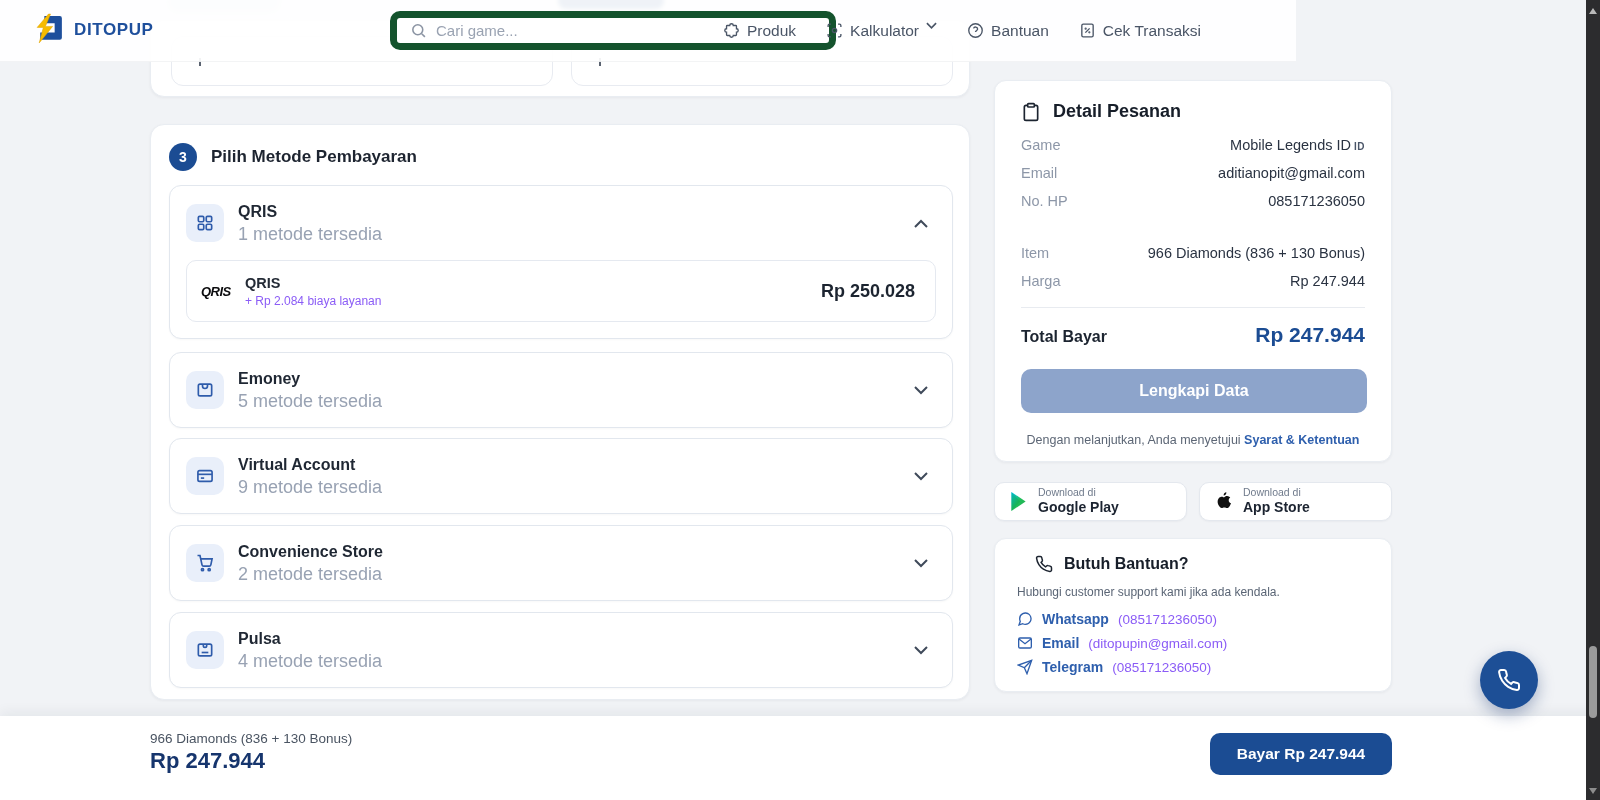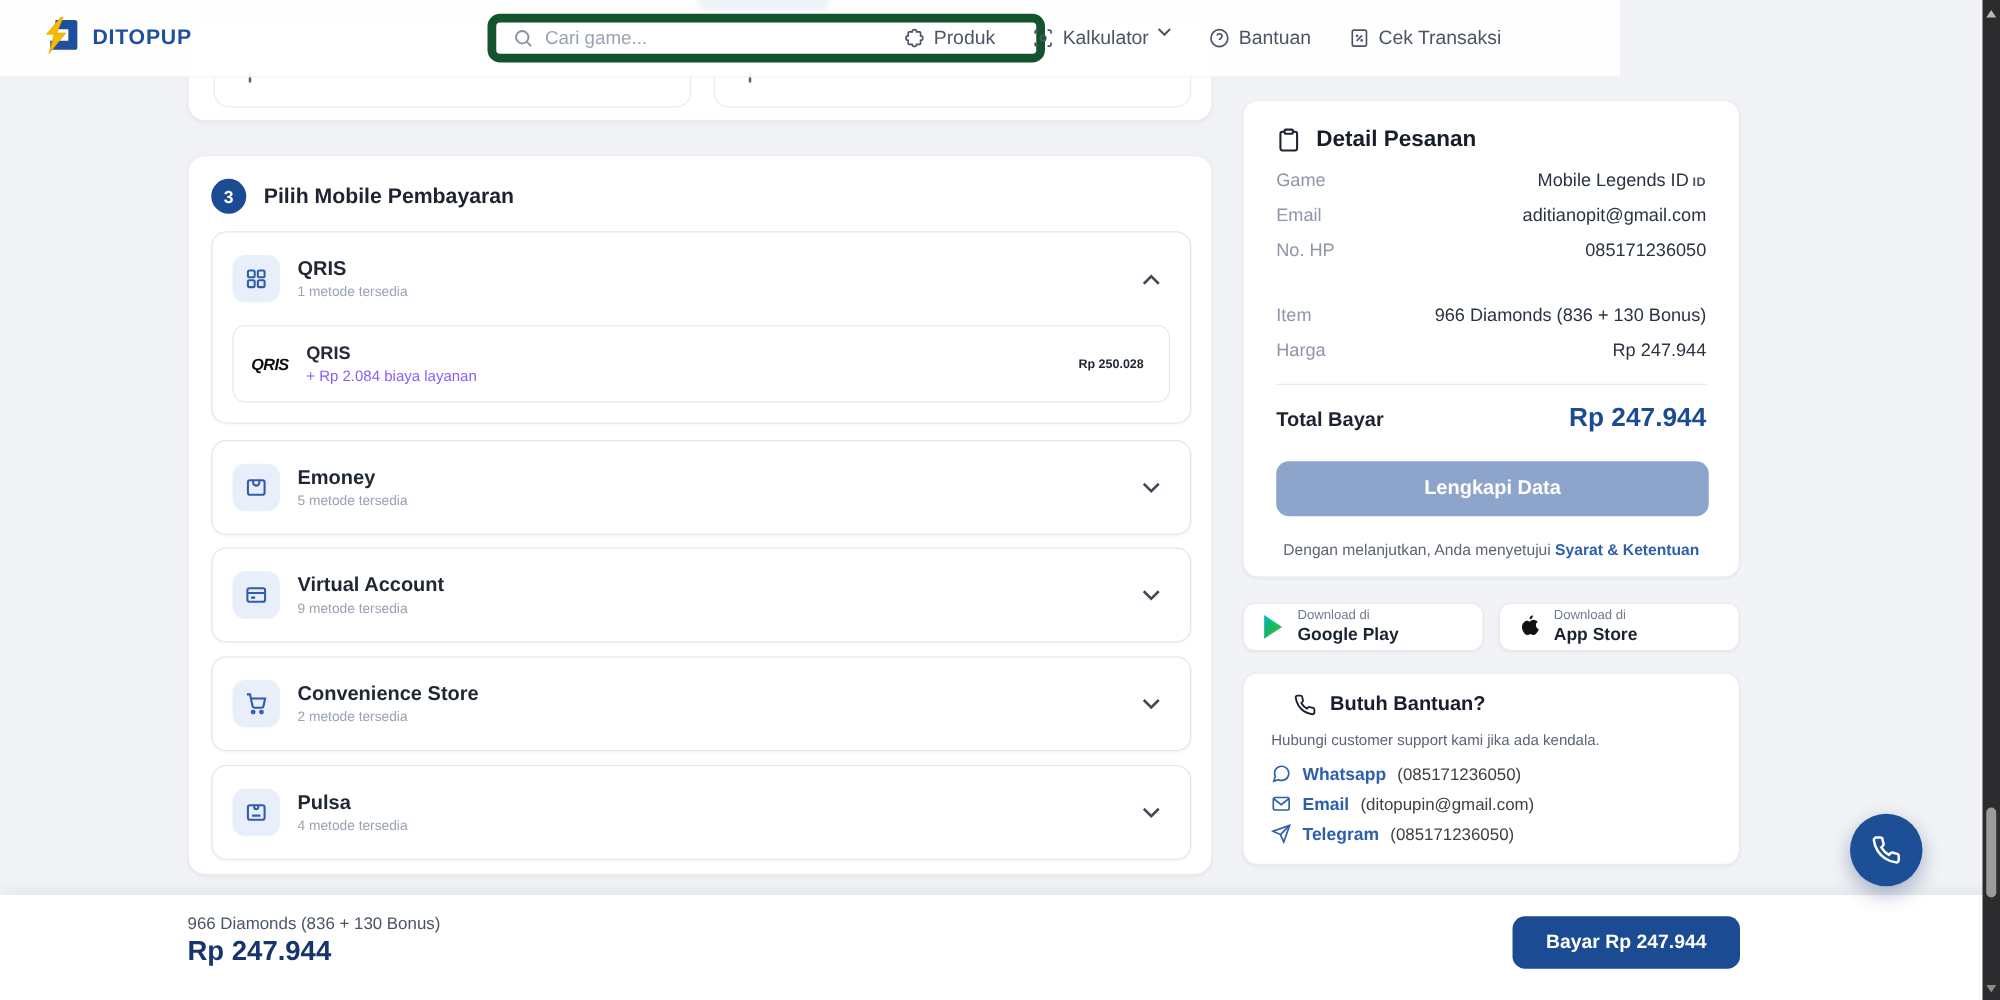--- a/index.html
+++ b/index.html
@@ -29,28 +29,28 @@
   
   .main-card { position:absolute; left:150px; top:124px; width:820px; height:576px; background:#fff; border:1px solid #e9edf2; border-radius:14px; box-shadow:0 1px 3px rgba(16,24,40,.05); z-index:2; }
   .step-row { position:absolute; left:18px; top:18px; display:flex; align-items:center; gap:14px; }
   .step-badge { width:28px; height:28px; border-radius:50%; background:#1b4c93; color:#fff; font-size:14px; font-weight:700; display:flex; align-items:center; justify-content:center; }
   .step-title { font-size:17px; font-weight:700; color:#1d2430; }
 
   .pay-group { position:absolute; left:18px; width:784px; border:1px solid #e2e7ee; border-radius:12px; background:#fff; box-shadow:0 1px 2px rgba(16,24,40,.03); }
   .pg-head { height:74px; display:flex; align-items:center; padding:0 24px 0 16px; cursor:pointer; }
   .pg-tile { width:38px; height:38px; border-radius:10px; background:#e9effa; display:flex; align-items:center; justify-content:center; margin-right:14px; flex:none; }
   .pg-name { font-size:16px; font-weight:700; color:#1f2733; line-height:1.25; }
-  .pg-sub { font-size:11px; color:#98a2b3; margin-top:2px; }
+  .pg-sub { font-size:18px; color:#98a2b3; margin-top:2px; }
   .pg-chevron { margin-left:auto; display:flex; }
 
   .pg-option { margin:0 16px 16px 16px; height:62px; border:1px solid #e5e9f0; border-radius:10px; display:flex; align-items:center; padding:0 20px 0 14px; cursor:pointer; }
   .qris-logo { width:44px; font-size:13px; font-weight:800; font-style:italic; letter-spacing:-0.5px; color:#0c0c0e; }
   .opt-name { font-size:14.5px; font-weight:600; color:#242b36; }
   .opt-fee { font-size:12px; color:#8b5cf6; margin-top:3px; }
-  .opt-price { margin-left:auto; font-size:10px; font-weight:800; color:#1c2430;padding-left:40px; }
+  .opt-price { margin-left:auto; font-size:18px; font-weight:800; color:#1c2430;padding-left:40px; }
 
   
   .order-card { position:absolute; left:994px; top:80px; width:398px; height:382px; background:#fff; border:1px solid #e9edf2; border-radius:12px; box-shadow:0 1px 3px rgba(16,24,40,.05); z-index:2; }
   .order-title-row { position:absolute; left:26px; top:20px; display:flex; align-items:center; gap:12px; }
   .order-title { font-size:18px; font-weight:700; color:#171e29; }
   .o-row { position:absolute; left:26px; right:26px; display:flex; justify-content:space-between; align-items:baseline; }
   .o-label { font-size:14.5px; color:#8d97a8; }
   .o-value { font-size:14.5px; color:#2a3342; font-weight:500; text-align:right; }
   .country-badge { font-size:10px; color:#4a5568; font-weight:700; letter-spacing:.5px; margin-left:3px; }
   .o-divider { position:absolute; left:26px; right:26px; top:226px; height:1px; background:#e8ebf0; }
@@ -65,21 +65,21 @@
   .dl-line1 { font-size:10.5px; color:#707b8c; line-height:1.2; }
   .dl-line2 { font-size:14px; font-weight:700; color:#1b2330; line-height:1.25; }
 
   
   .help-card { position:absolute; left:994px; top:538px; width:398px; height:154px; background:#fff; border:1px solid #e9edf2; border-radius:12px; box-shadow:0 1px 3px rgba(16,24,40,.05); z-index:2; }
   .help-title-row { position:absolute; left:40px; top:16px; display:flex; align-items:flex-start; gap:11px; }
   .help-title { font-size:16px; font-weight:700; color:#171e29; }
   .help-sub { position:absolute; left:22px; top:46px; font-size:12px; color:#5a6575; }
   .contact-row { position:absolute; left:22px; display:flex; align-items:center; gap:9px; }
   .contact-name { font-size:14px; font-weight:600; color:#2e5fad; cursor:pointer; }
-  .contact-detail { font-size:13.5px; color:#404040; }
+  .contact-detail { font-size:13.5px; color:#8b5cf6; }
 
   
   .bottom-bar { position:absolute; left:0; top:716px; width:1600px; height:84px; background:#fff; box-shadow:0 -4px 12px rgba(20,30,50,.06); z-index:4; }
   .bb-item { position:absolute; left:150px; top:15px; font-size:13.5px; color:#4a5462; }
   .bb-total { position:absolute; left:150px; top:32px; font-size:22px; font-weight:800; color:#16356d; }
   .pay-btn { position:absolute; left:1210px; top:17px; width:182px; height:42px; border:none; border-radius:10px; background:#1b4c93; color:#fff; font-size:15.5px; font-weight:700; font-family:inherit; cursor:pointer; }
 
   
   .fab { position:absolute; left:1480px; top:651px; width:58px; height:58px; border-radius:50%; background:#1d4f96; display:flex; align-items:center; justify-content:center; box-shadow:0 6px 16px rgba(20,50,110,.35); cursor:pointer; z-index:6; }
 
@@ -160,21 +160,21 @@
           <circle cx="14.6" cy="14.6" r="0.6" fill="#4a5566"></circle>
       </svg>
       <span>Cek Transaksi</span>
     </div>
   </div>
 </div>
 
 <div class="main-card">
   <div class="step-row">
     <div class="step-badge">3</div>
-    <div class="step-title">Pilih Mobile Pembayaran</div>
+    <div class="step-title">Pilih Metode Pembayaran</div>
   </div>
 
   <div class="pay-group" style="top:60px;">
     <div class="pg-head">
       <div class="pg-tile">
         <svg width="20" height="20" viewBox="0 0 24 24" fill="none" stroke="#2f5cab" stroke-width="2">
           <rect x="4" y="4" width="6.5" height="6.5" rx="1.5"></rect>
             <rect x="13.5" y="4" width="6.5" height="6.5" rx="1.5"></rect>
             <rect x="4" y="13.5" width="6.5" height="6.5" rx="1.5"></rect>
             <rect x="13.5" y="13.5" width="6.5" height="6.5" rx="1.5"></rect>

